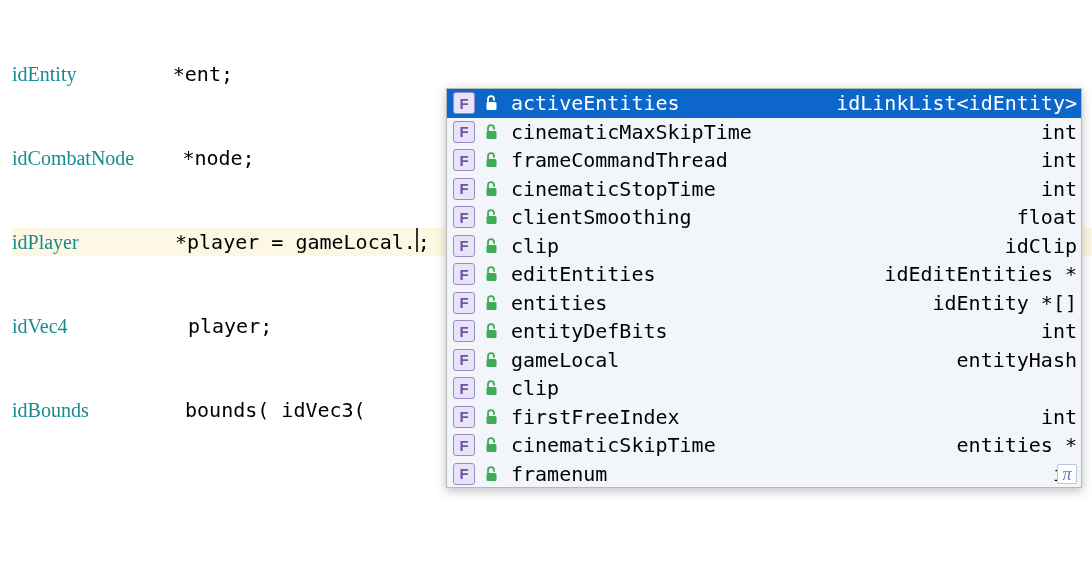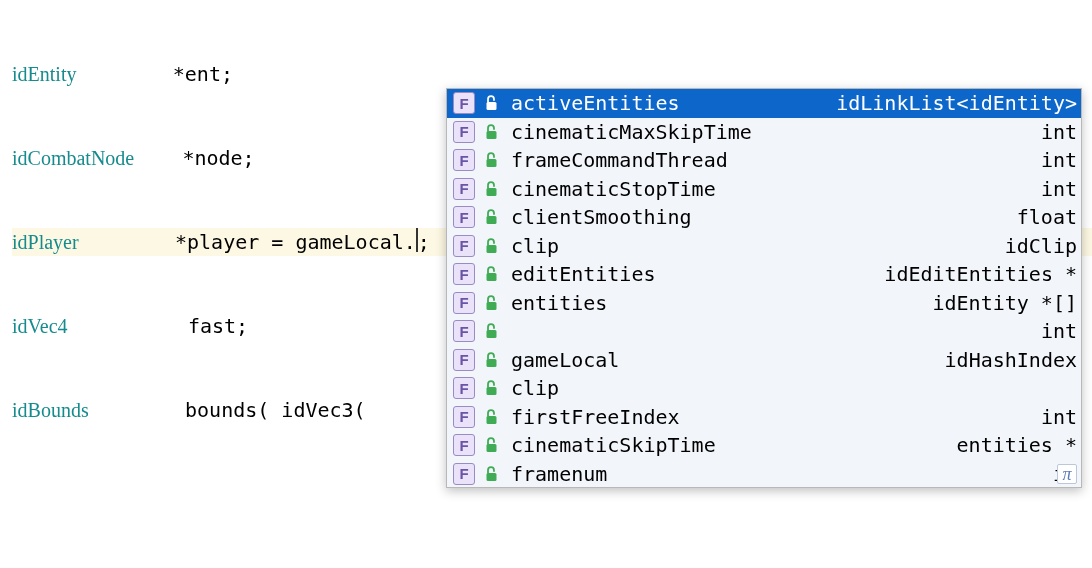--- a/index.html
+++ b/index.html
@@ -119,21 +119,21 @@
       border-radius: 2px;
     }
   </style>
 </head>
 <body>
 
 <div class="editor">
   <div class="line"><span class="type">idEntity</span><span class="txt">        *ent;</span></div>
   <div class="line"><span class="type">idCombatNode</span><span class="txt">    *node;</span></div>
   <div class="line highlight-line"><span class="type">idPlayer</span><span class="txt">        *player = gameLocal.</span><span class="cursor"></span><span class="txt">;</span></div>
-  <div class="line"><span class="type">idVec4</span><span class="txt">          fast;</span></div>
+  <div class="line"><span class="type">idVec4</span><span class="txt">          player;</span></div>
   <div class="line"><span class="type">idBounds</span><span class="txt">        bounds( idVec3(</span></div>
   <div class="line">&nbsp;</div>
   <div class="line"><span class="kw">for</span><span class="txt">( ent = gameLocal.</span><span class="member">spawnedEnt</span></div>
   
   
   
   
   
   
   
@@ -260,36 +260,37 @@
     <div class="popup-row">
       <div class="icon-box">
         <div class="icon-f">F</div>
       </div>
       <div class="lock-area">
         <svg width="14" height="16" viewBox="0 0 14 16">
           <path d="M3 7 V4.2 A3 3 0 0 1 9 4.2 V5" stroke="#3fab55" stroke-width="1.8" fill="none" stroke-linecap="round"></path>
           <rect x="1.5" y="7" width="10" height="8" rx="1.5" fill="#3fab55"></rect>
         </svg>
       </div>
+      <span class="item-name">entityDefBits</span>
       <span class="spacer"></span>
       <span class="item-type">int</span>
     </div>
     <div class="popup-row">
       <div class="icon-box">
         <div class="icon-f">F</div>
       </div>
       <div class="lock-area">
         <svg width="14" height="16" viewBox="0 0 14 16">
           <path d="M3 7 V4.2 A3 3 0 0 1 9 4.2 V5" stroke="#3fab55" stroke-width="1.8" fill="none" stroke-linecap="round"></path>
           <rect x="1.5" y="7" width="10" height="8" rx="1.5" fill="#3fab55"></rect>
         </svg>
       </div>
       <span class="item-name">gameLocal</span>
       <span class="spacer"></span>
-      <span class="item-type">idHashIndex</span>
+      <span class="item-type">entityHash</span>
     </div>
     <div class="popup-row">
       <div class="icon-box">
         <div class="icon-f">F</div>
       </div>
       <div class="lock-area">
         <svg width="14" height="16" viewBox="0 0 14 16">
           <path d="M3 7 V4.2 A3 3 0 0 1 9 4.2 V5" stroke="#3fab55" stroke-width="1.8" fill="none" stroke-linecap="round"></path>
           <rect x="1.5" y="7" width="10" height="8" rx="1.5" fill="#3fab55"></rect>
         </svg>

